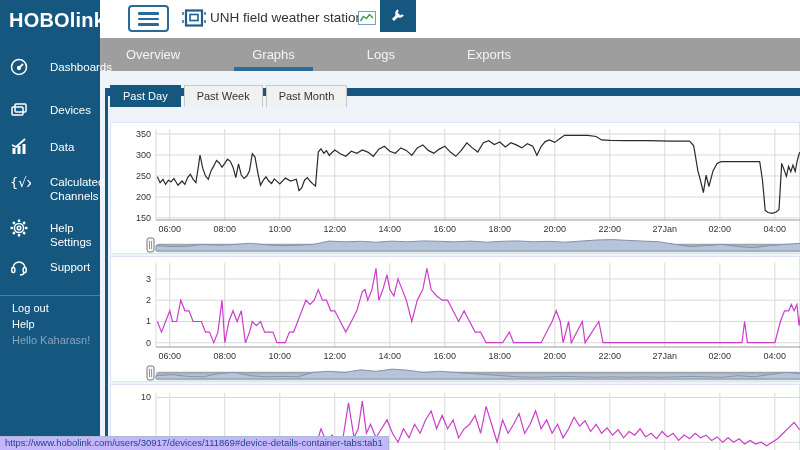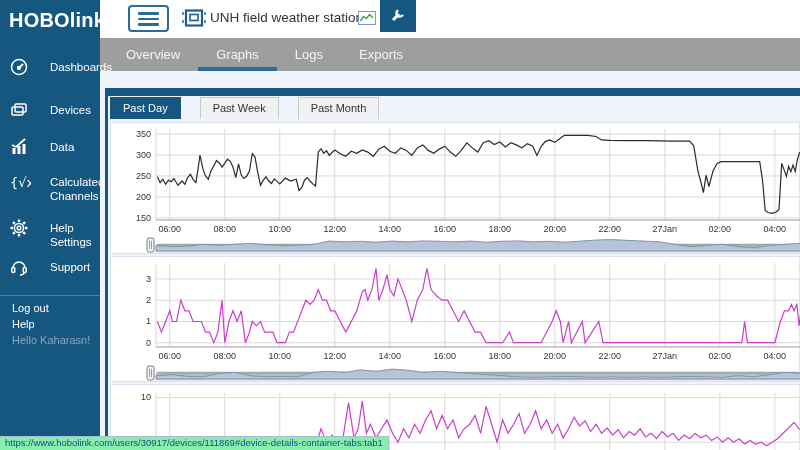--- a/index.html
+++ b/index.html
@@ -25,41 +25,41 @@
     border:2px solid #2a6a9a; border-radius:4px; cursor:pointer; padding:5px 8px; }
   .hamburger i { display:block; height:2.5px; background:#2a6a9a; margin-bottom:3px; border-radius:1px; }
   .devlogo { position:absolute; left:82px; top:8px; }
   .devtitle { position:absolute; left:110px; top:10px; font-size:13.5px; color:#333; }
   .graphbadge { position:absolute; left:258px; top:11px; cursor:pointer; }
   .wrenchbtn { position:absolute; left:280px; top:0; width:36px; height:32px; background:#15577f; cursor:pointer;
     display:flex; align-items:center; justify-content:center; border:none; }
 
   
   .tabbar { position:absolute; left:100px; top:38px; width:700px; height:33px; background:#9e9e9e; z-index:5;
-    display:flex; align-items:stretch; padding-left:8px; }
+    display:flex; align-items:stretch; padding-left:8px;gap:36px; }
   .tab { color:#f4f4f4; font-size:13px; padding:0 18px; display:flex; align-items:center; cursor:pointer; }
   .tab.active { border-bottom:4px solid #2c6b9a; padding-top:4px;text-align:right; }
 
   
   .content { position:absolute; left:100px; top:71px; width:700px; height:379px; background:#eef4fa; }
   .panel-edge { position:absolute; left:5px; top:17px; bottom:0; width:3px; background:#15577f; }
   .panel-top { position:absolute; left:5px; top:17px; width:695px; height:8px; background:#15577f; }
-  .range-tabs { position:absolute; left:10px; top:26px; display:flex;gap:16px; }
+  .range-tabs { position:absolute; left:10px; top:14px; display:flex; }
   .rtab { font-size:11px; padding:4px 12px 5px 12px; margin-right:3px; cursor:pointer;
     background:#f1f1f1; border:1px solid #c9c9c9; border-bottom:none; color:#333; }
   .rtab.active { background:#15577f; color:#fff; border-color:#15577f; }
 
   .chart-block { position:absolute; left:10px; width:690px; background:#fff; border:1px solid #d9e5f2; }
   .chart-block svg { display:block; font-family:"Liberation Sans", sans-serif; }
   #chartblock1 { top:51px; height:132px; }
   #chartblock2 { top:185px; height:126px; }
   #chartblock3 { top:313px; height:137px; }
 
   
-  .statusbar { position:absolute; left:0; bottom:0; height:14px; background:#86efac;
+  .statusbar { position:absolute; left:0; bottom:0; height:14px; background:#c4b5fd;
     border:1px solid #a8bcd4; border-left:none; border-bottom:none; color:#1c4a7e;
     font-size:9.5px; line-height:12px; padding:0 5px; z-index:20; white-space:nowrap; }
 </style>
 </head>
 <body>
 
 <div class="screen">
 
   <aside class="sidebar">
     <div class="logo"><span>HOBOlink</span><sup>®</sup></div>

